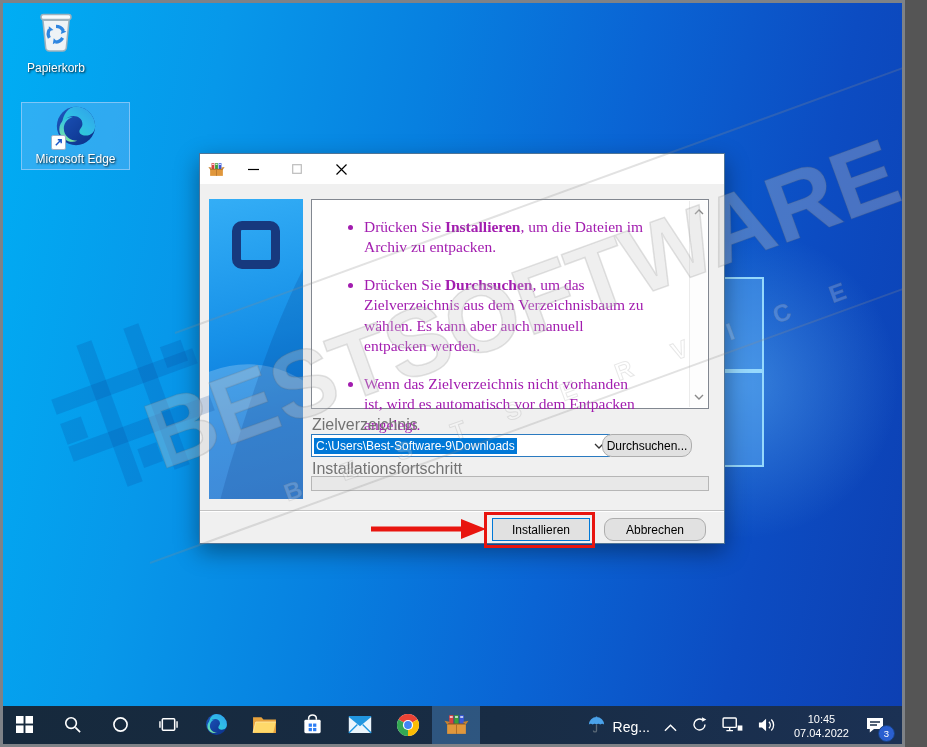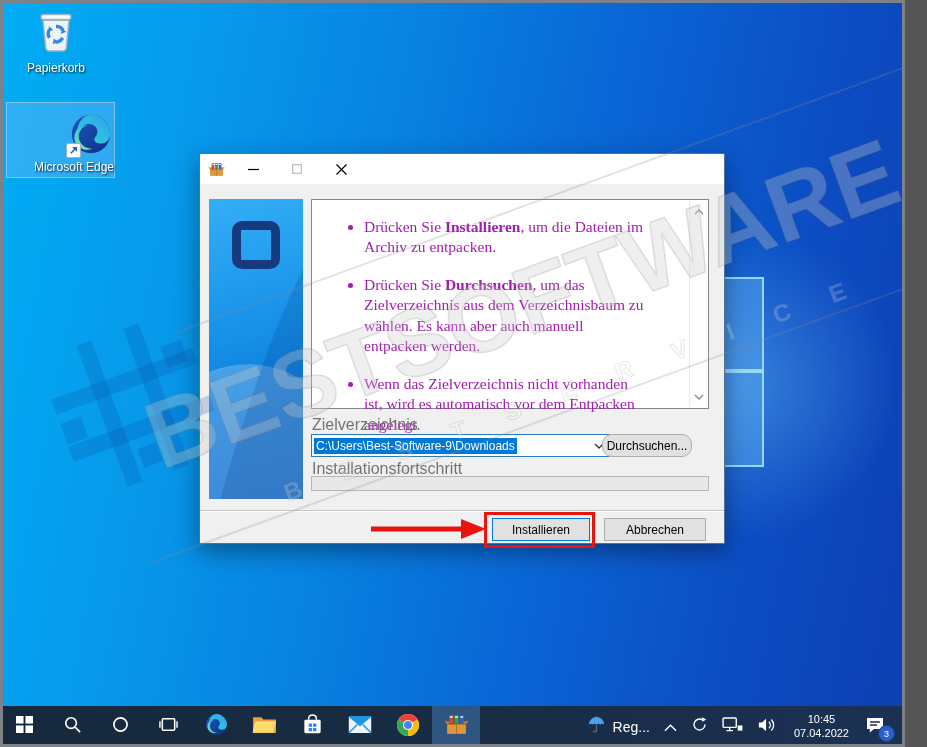--- a/index.html
+++ b/index.html
@@ -12,22 +12,22 @@
   .win-glow{position:absolute;left:600px;top:240px;width:320px;height:320px;z-index:1;
     background:radial-gradient(circle at 45% 45%, rgba(120,205,255,0.38), rgba(120,205,255,0) 62%);}
   .win-pane{position:absolute;border:2px solid rgba(160,225,255,0.9);background:rgba(95,175,245,0.45);z-index:2;}
   .pane-top{left:700px;top:277px;width:60px;height:90px;}
   .pane-bottom{left:700px;top:371px;width:60px;height:92px;}
 
   
   .dicon{position:absolute;display:flex;flex-direction:column;align-items:center;z-index:10;}
   .dicon .lbl{margin-top:3px;font-size:12px;color:#fff;text-shadow:1px 1px 2px rgba(0,0,0,0.85);}
   .dicon-trash{left:12px;top:8px;width:88px;}
-  .dicon-edge{left:6px;top:102px;width:109px;padding:8px 0 3px;
-    background:rgba(130,185,245,0.35);border:1px solid rgba(170,210,250,0.65);box-sizing:border-box;align-items:flex-end;}
+  .dicon-edge{left:21px;top:102px;width:109px;padding:0 0 3px;
+    background:rgba(130,185,245,0.35);border:1px solid rgba(170,210,250,0.65);box-sizing:border-box;}
   .sc-wrap{position:relative;width:46px;height:46px;}
   .sc-arrow{position:absolute;left:-2px;bottom:-1px;width:13px;height:13px;background:#fff;
     border:1px solid #9ab2cc;border-radius:2px;display:flex;align-items:center;justify-content:center;}
 
   
   .wm{position:absolute;inset:0;z-index:50;pointer-events:none;}
   .wm-text{position:absolute;left:150px;top:392px;transform:rotate(-20deg);transform-origin:0 50%;
     font-size:95px;font-weight:bold;white-space:nowrap;color:rgba(255,255,255,0.20);
     -webkit-text-stroke:1.5px rgba(120,120,120,0.20);text-shadow:0 0 1px rgba(120,120,120,0.15);line-height:1;}
   .wm-text2{position:absolute;left:285px;top:482px;transform:rotate(-20deg);transform-origin:0 50%;
@@ -71,21 +71,21 @@
   .flabel{position:absolute;left:112px;font-size:16px;color:#737373;}
   .lab-dest{top:262px;} .lab-prog{top:306px;}
   .combo{position:absolute;left:111px;top:280px;width:299px;height:23px;background:#fff;
     border:1px solid #2a7ac0;box-sizing:border-box;display:flex;align-items:center;}
   .combo .val{margin-left:2px;font-size:12px;background:#0078d7;color:#fff;padding:1px 2px;white-space:nowrap;overflow:hidden;}
   .combo .chev{margin-left:auto;width:20px;display:flex;justify-content:center;}
   .btn{position:absolute;height:23px;background:#e1e1e1;border:1px solid #adadad;box-sizing:border-box;
     font-size:12px;color:#000;display:flex;align-items:center;justify-content:center;font-family:"Liberation Sans",sans-serif;}
   .btn-browse{left:402px;top:280px;width:90px;border-radius:10px;}
   .btn-install{left:292px;top:364px;width:98px;border:1px solid #0078d7;}
-  .btn-cancel{left:404px;top:364px;width:102px;}
+  .btn-cancel{left:404px;top:364px;width:102px;border-radius:9px;}
   .sep{position:absolute;left:0;right:0;top:356px;border-top:1px solid #c3c3c3;border-bottom:1px solid #fff;}
   .progress{position:absolute;left:111px;top:322px;width:398px;height:15px;background:#e8e8e8;
     border:1px solid #b6b6b6;box-sizing:border-box;}
 
   
   .anno-rect{position:absolute;left:484px;top:512px;width:111px;height:36px;border:3px solid #e8150f;z-index:120;box-sizing:border-box;}
   .anno-arrow{position:absolute;left:366px;top:514px;z-index:120;}
 
   
   .taskbar{position:absolute;left:0;right:0;bottom:0;height:41px;z-index:200;display:flex;align-items:stretch;

